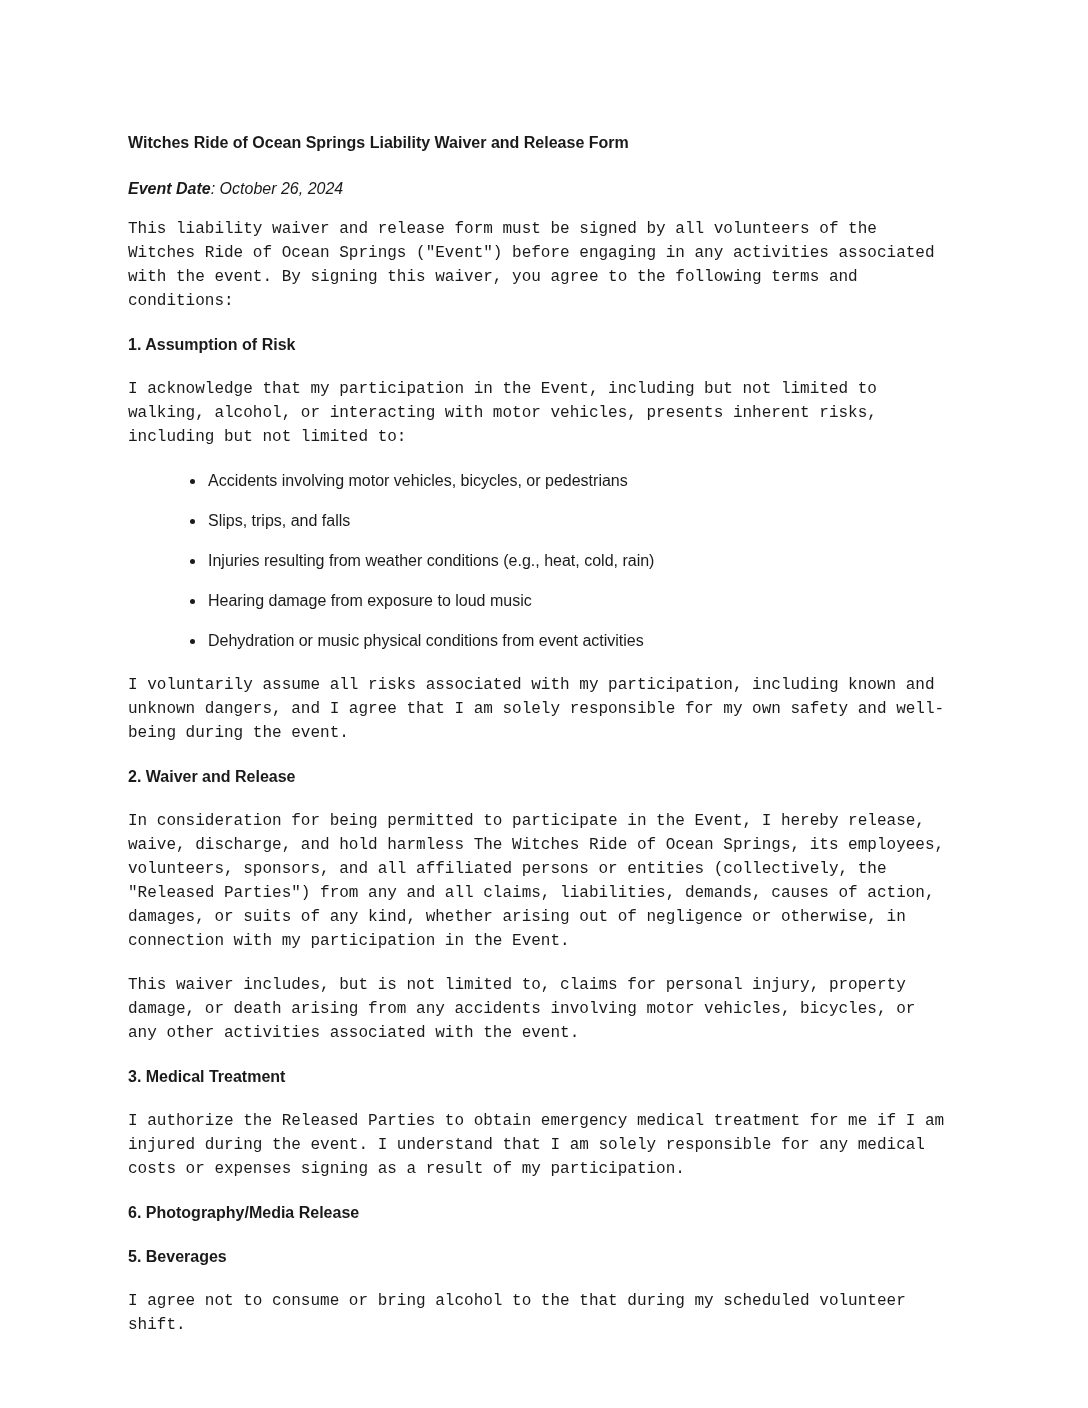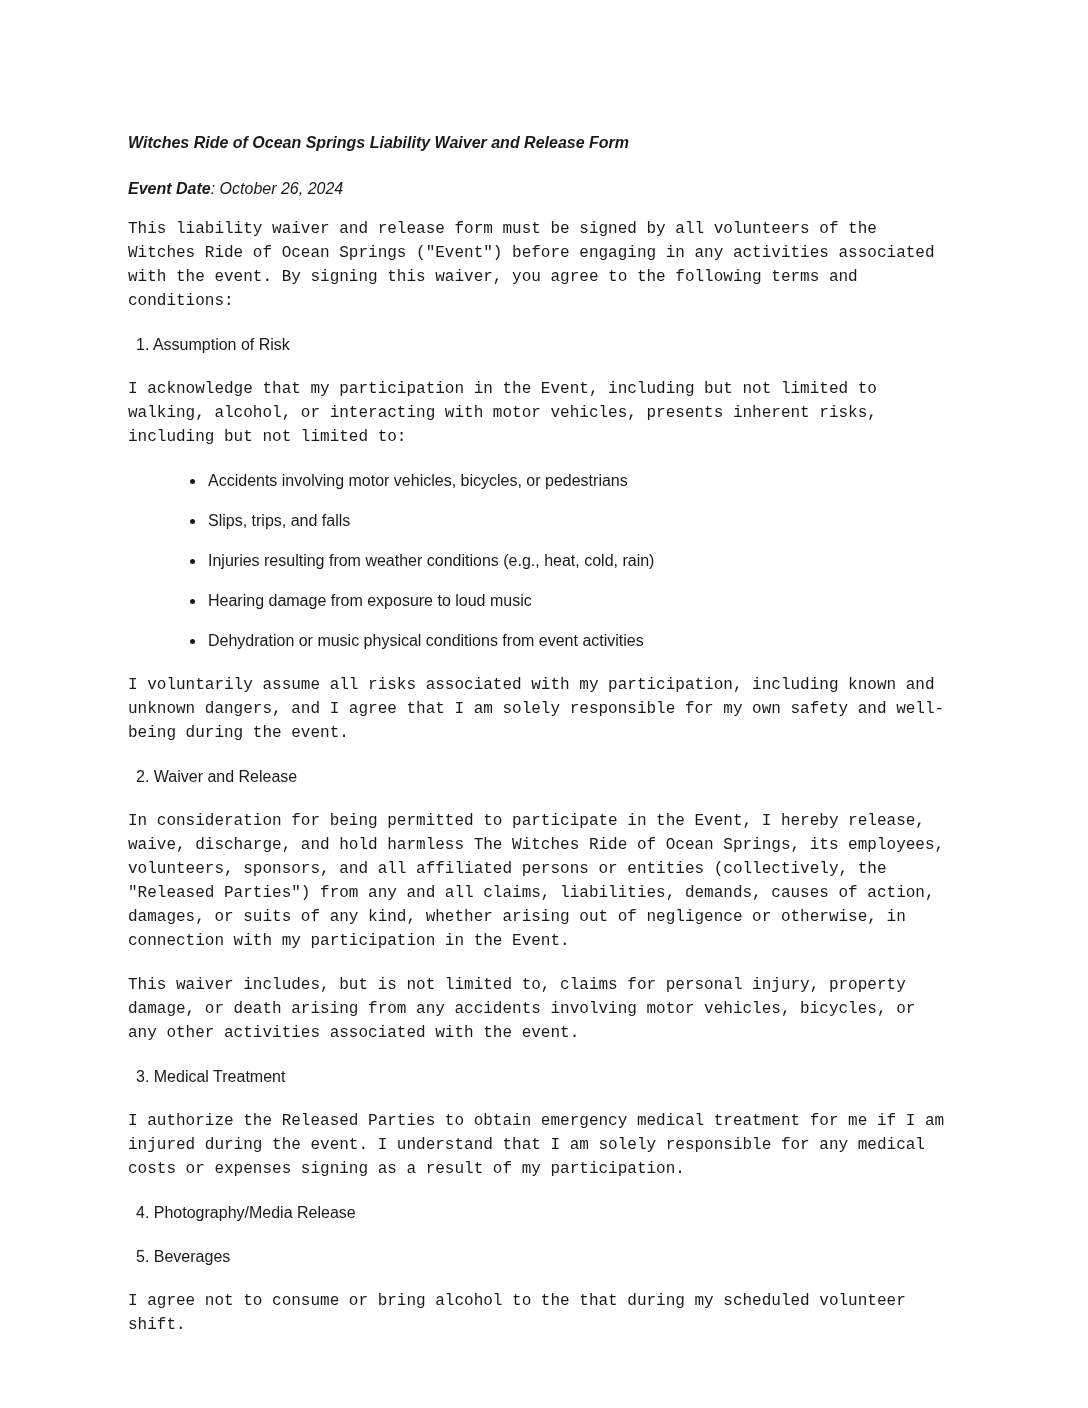--- a/index.html
+++ b/index.html
@@ -8,25 +8,25 @@
     height: 1408px;
     box-sizing: border-box;
     background: #ffffff;
     padding: 131px 136px 0 128px;
     font-family: "Liberation Sans", sans-serif;
     font-size: 16px;
     line-height: 24px;
     color: #1a1a1a;
     overflow: hidden;
   }
-  .doc-title { font-weight: bold; margin: 0 0 22px 0; font-style: italic; }
+  .doc-title { font-weight: bold; margin: 0 0 22px 0; }
   .event-date { margin: 0 0 16px 0; font-style: italic; }
   .event-date .label { font-weight: bold; }
   p.body-para { margin: 0 0 20px 0; font-family: Liberation Mono, monospace; }
-  .heading { font-weight: normal; margin: 8px 0 20px 8px; }
+  .heading { font-weight: bold; margin: 8px 0 20px 0; }
   ul.risk-list { margin: 0 0 20px 0; padding: 0 0 0 62px; }
   ul.risk-list li { margin: 16px; padding-left: 2px; }
 </style>
 </head>
 <body>
 
 <div class="page">
 
   <p class="doc-title">Witches Ride of Ocean Springs Liability Waiver and Release Form</p>
 
@@ -47,18 +47,18 @@
 
   <p class="body-para">I voluntarily assume all risks associated with my participation, including known and unknown dangers, and I agree that I am solely responsible for my own safety and well-being during the event.</p>
 
   <p class="heading">2. Waiver and Release</p>
   <p class="body-para">In consideration for being permitted to participate in the Event, I hereby release, waive, discharge, and hold harmless The Witches Ride of Ocean Springs, its employees, volunteers, sponsors, and all affiliated persons or entities (collectively, the "Released Parties") from any and all claims, liabilities, demands, causes of action, damages, or suits of any kind, whether arising out of negligence or otherwise, in connection with my participation in the Event.</p>
   <p class="body-para">This waiver includes, but is not limited to, claims for personal injury, property damage, or death arising from any accidents involving motor vehicles, bicycles, or any other activities associated with the event.</p>
 
   <p class="heading">3. Medical Treatment</p>
   <p class="body-para">I authorize the Released Parties to obtain emergency medical treatment for me if I am injured during the event. I understand that I am solely responsible for any medical costs or expenses signing as a result of my participation.</p>
 
-  <p class="heading">4. Photography/Media Release</p>
+  <p class="heading">6. Photography/Media Release</p>
 
   <p class="heading">5. Beverages</p>
   <p class="body-para">I agree not to consume or bring alcohol to the that during my scheduled volunteer shift.</p>
 
 </div>
 
 </body></html>

